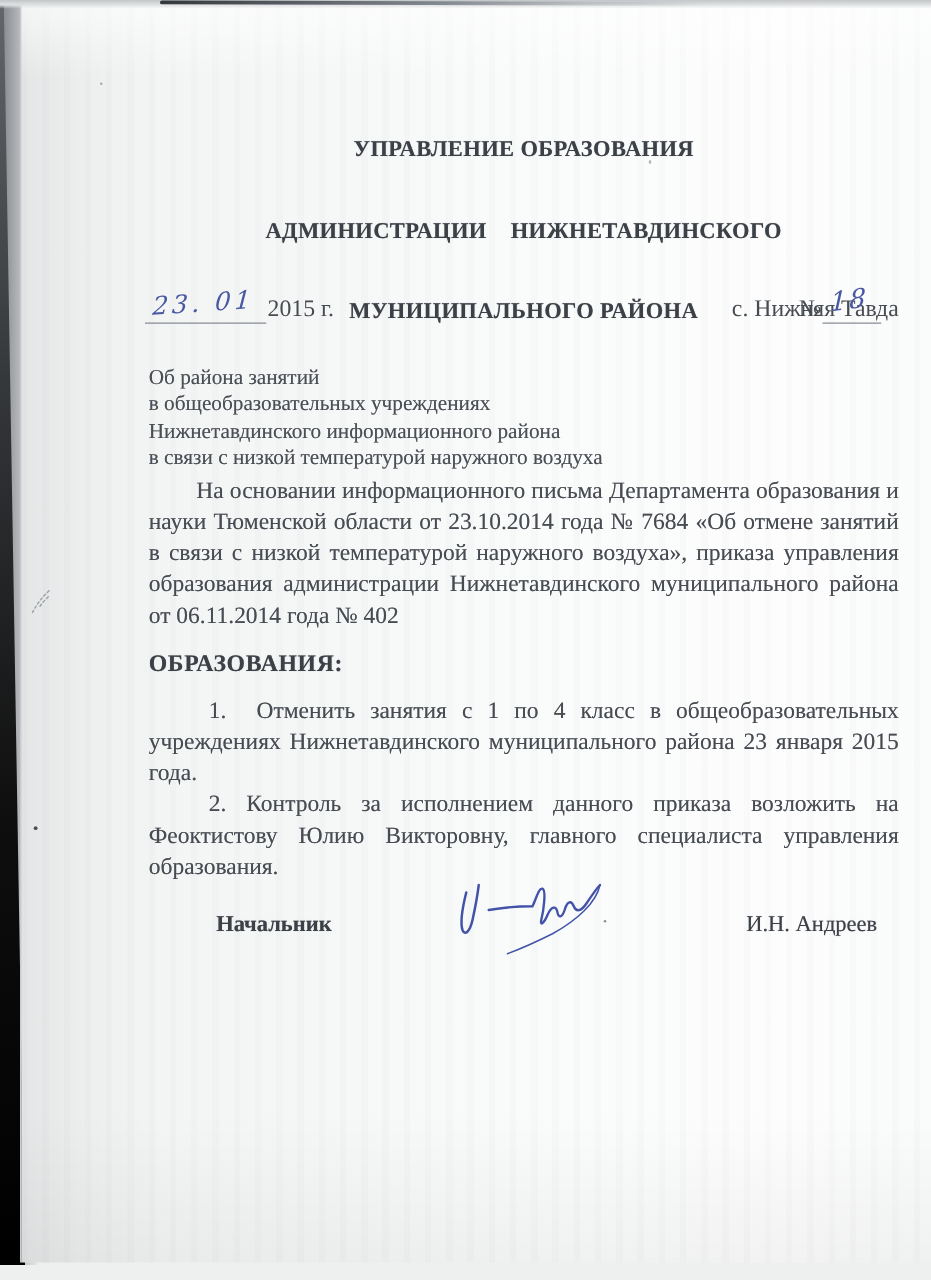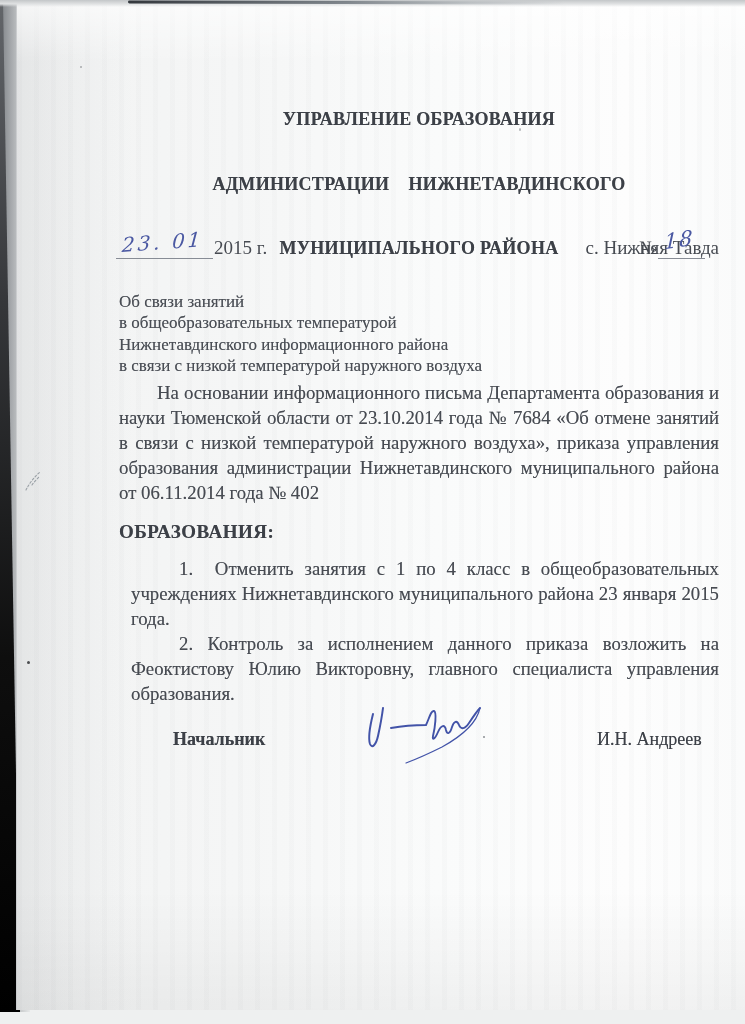--- a/index.html
+++ b/index.html
@@ -79,21 +79,21 @@
 
   .subject { top: 289px; font-size: 17px; line-height: 21.4px; color: #4a4e55;
     text-shadow: 0 0 0.5px rgba(70,74,82,0.5); }
 
   .body-par { font-size: 18.8px; line-height: 25px; text-align: justify;
     margin: 0; color: #474b52; text-shadow: 0 0 0.5px rgba(70,74,82,0.5); }
   .preamble { top: 378px; text-indent: 38px; }
   .order-heading { top: 519px; font-weight: bold; font-size: 19px; letter-spacing: 0.5px;
     color: #3c4047; text-shadow: 0 0 0.6px rgba(60,64,72,0.55); }
   .order-items { top: 554px; }
-  .order-items p { text-indent: 48px; margin-left: 12px; }
+  .order-items p { text-indent: 48px; }
 
   .sig-row { top: 727px; height: 30px; }
   .sig-position { position: absolute; left: 54px; font-weight: bold; font-size: 18px;
     color: #3c4047; text-shadow: 0 0 0.6px rgba(60,64,72,0.55); text-align: center; }
   .sig-name { position: absolute; left: 478px; font-weight: normal; font-size: 18px;
     color: #3c4047; text-shadow: 0 0 0.6px rgba(60,64,72,0.55); }
   .sig-svg { position: absolute; left: 245px; top: 696px; }
 </style>
 </head>
 <body>
@@ -117,22 +117,22 @@
         <span class="hw hw-date">23. 01</span>
         <span class="rule rule-date"></span>
         <span class="typed year">2015 г.</span>
         <span class="typed place">с. Нижняя Тавда</span>
         <span class="typed num-sign">№</span>
         <span class="rule rule-num"></span>
         <span class="hw hw-number">18</span>
       </div>
 
       <div class="abs subject">
-        <div>Об связи занятий</div>
-        <div>в общеобразовательных температурой</div>
+        <div>Об района занятий</div>
+        <div>в общеобразовательных учреждениях</div>
         <div>Нижнетавдинского информационного района</div>
         <div>в связи с низкой температурой наружного воздуха</div>
       </div>
 
       <p class="abs body-par preamble">На основании информационного письма Департамента образования и науки Тюменской области от 23.10.2014 года № 7684 «Об отмене занятий в связи с низкой температурой наружного воздуха», приказа управления образования администрации Нижнетавдинского муниципального района от 06.11.2014 года № 402</p>
 
       <div class="abs order-heading">ОБРАЗОВАНИЯ:</div>
 
       <div class="abs order-items">
         <p class="body-par">1.&nbsp;&nbsp;Отменить занятия с 1 по 4 класс в общеобразовательных учреждениях Нижнетавдинского муниципального района 23 января 2015 года.</p>

